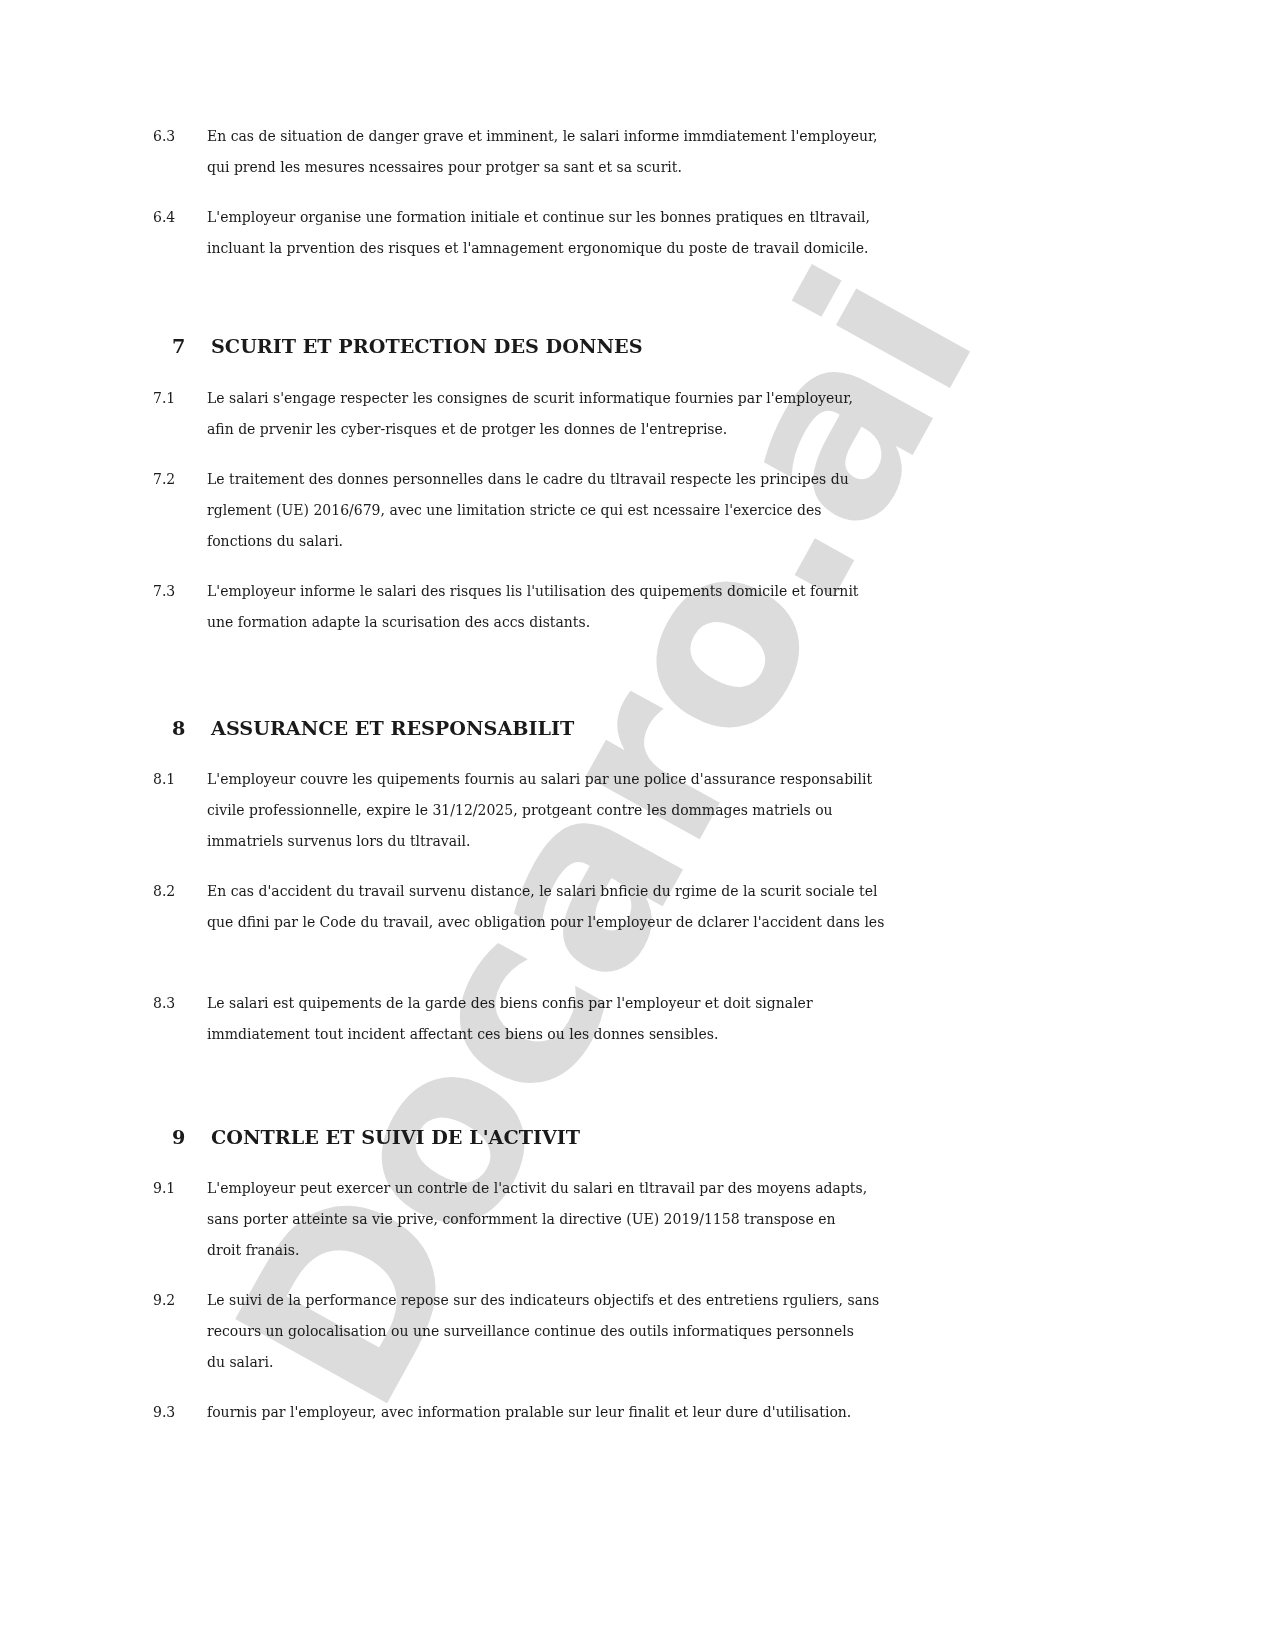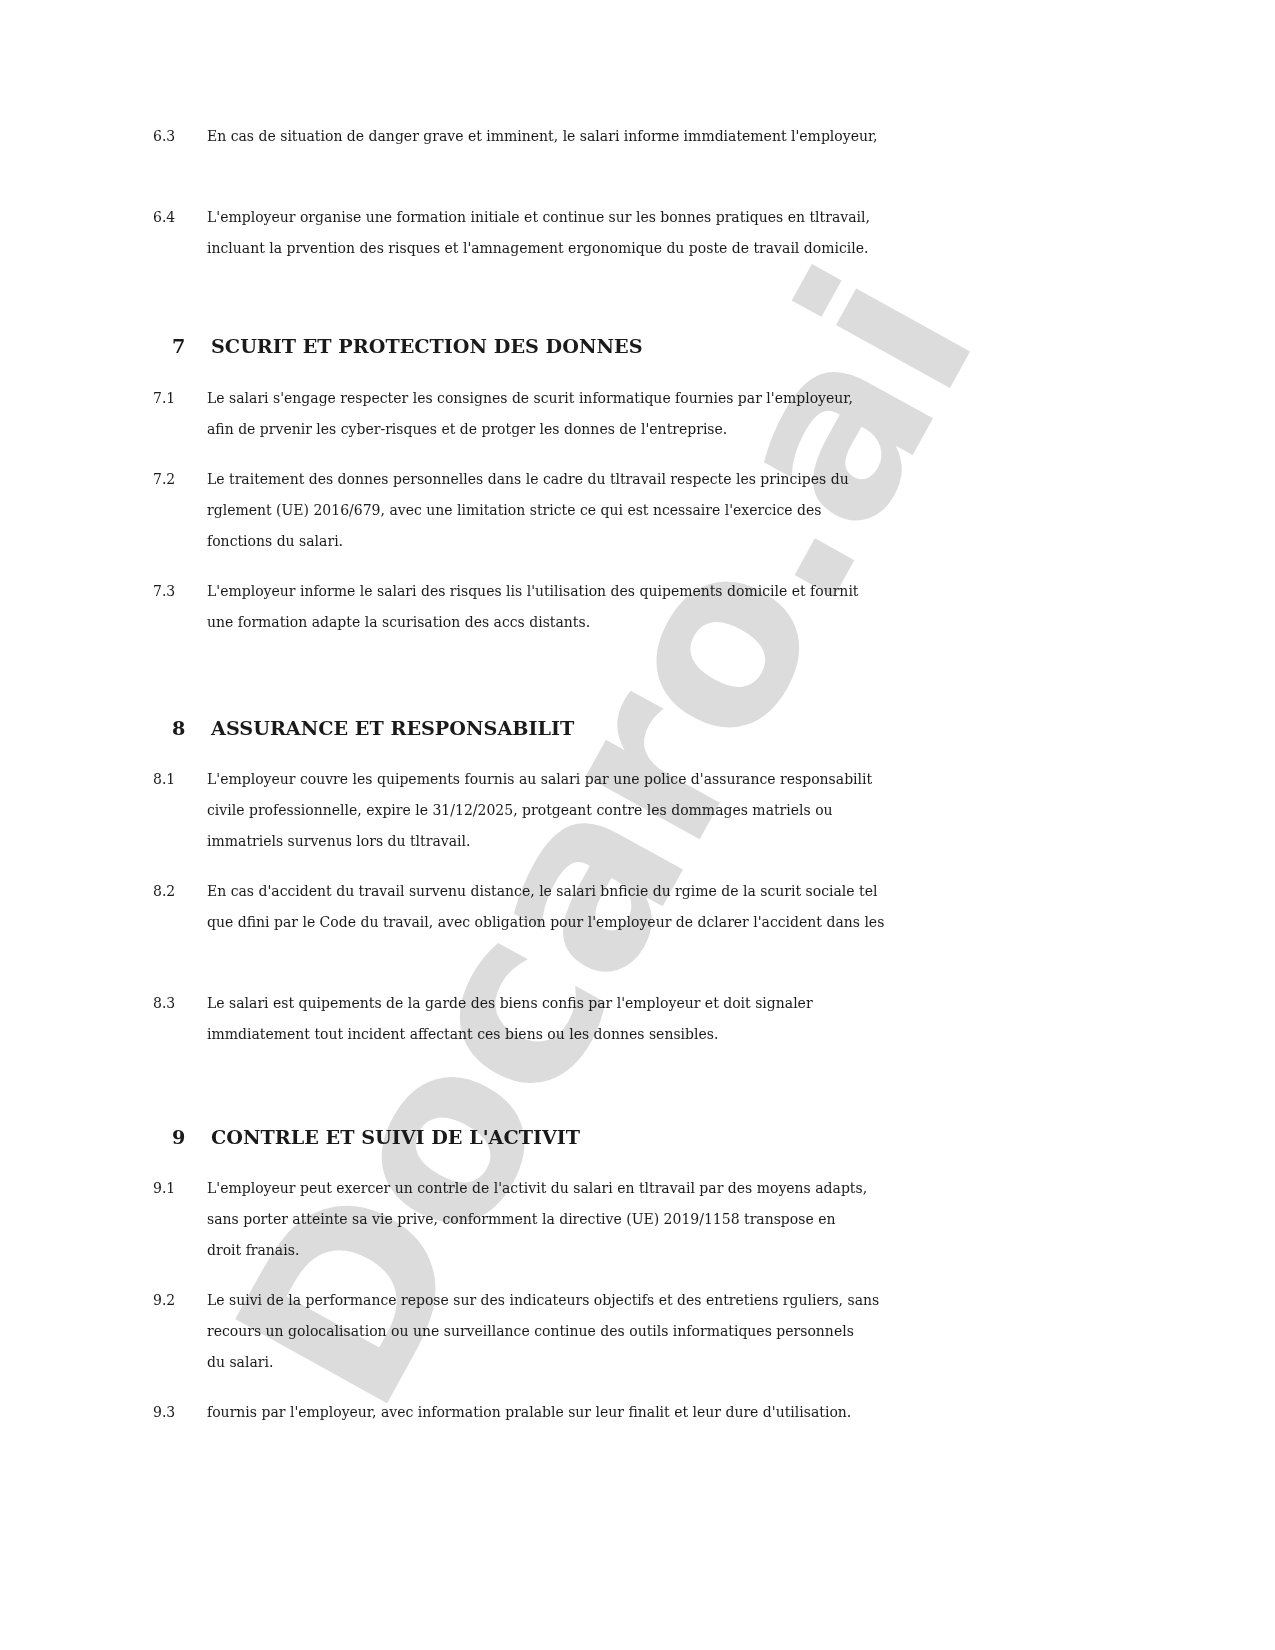--- a/index.html
+++ b/index.html
@@ -69,20 +69,21 @@
 <body>
 
 <div class="watermark">Docaro.ai</div>
 
 <div class="page">
 
   <div class="clause" style="top:121px">
     <span class="num">6.3</span>
     <span class="txt">
       <span style="display:block">En cas de situation de danger grave et imminent, le salari informe immdiatement l'employeur,</span>
+      <span style="display:block">qui prend les mesures ncessaires pour protger sa sant et sa scurit.</span>
     </span>
   </div>
 
   <div class="clause" style="top:202px">
     <span class="num">6.4</span>
     <span class="txt">
       <span style="display:block">L'employeur organise une formation initiale et continue sur les bonnes pratiques en tltravail,</span>
       <span style="display:block">incluant la prvention des risques et l'amnagement ergonomique du poste de travail  domicile.</span>
     </span>
   </div>

